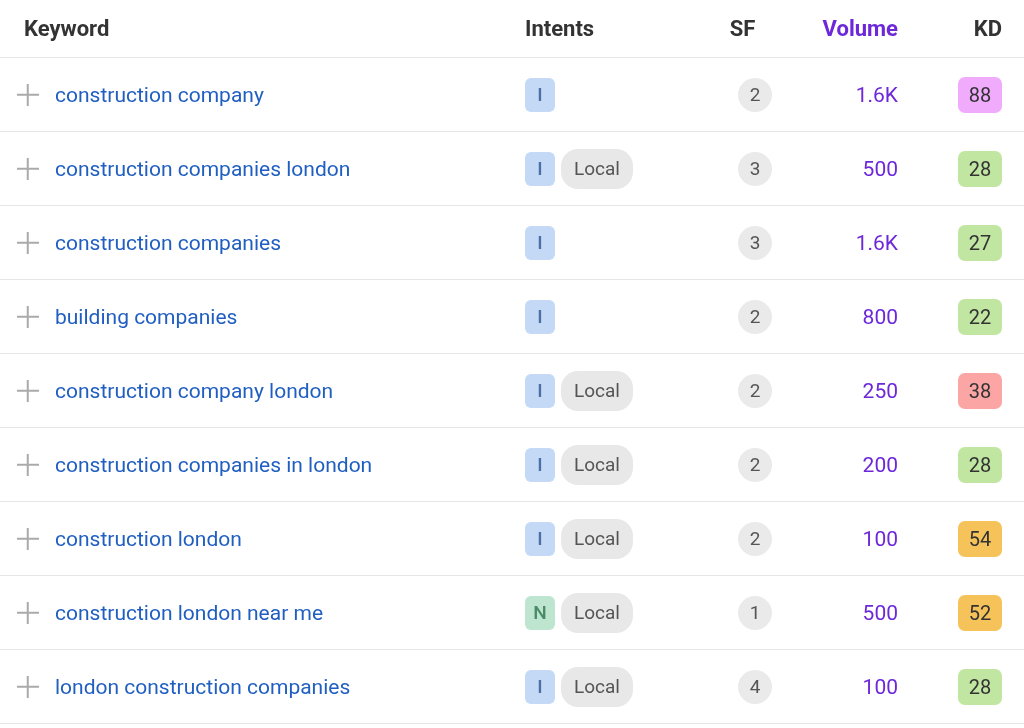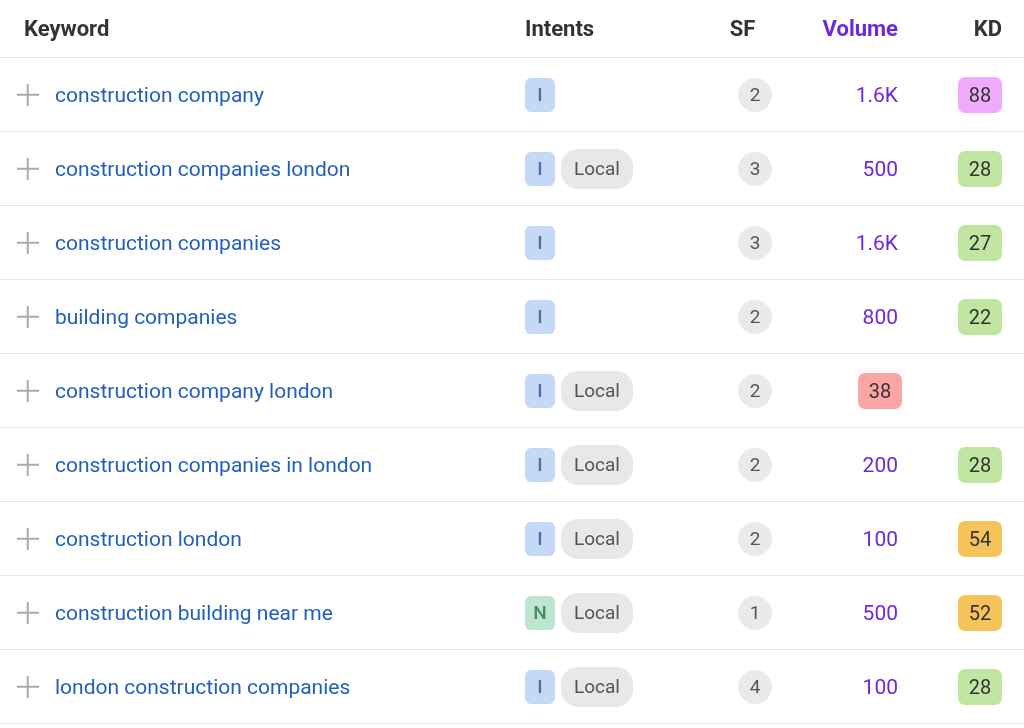--- a/index.html
+++ b/index.html
@@ -195,20 +195,21 @@
       <div class="data-row">
         <div class="col-expand">
           <span class="plus-icon"></span>
         </div>
         <div><a class="col-keyword-link">construction company london</a></div>
         <div class="col-intents">
           <span class="intent-badge intent-I">I</span>
           <span class="local-badge">Local</span>
         </div>
         <div class="col-sf"><span class="sf-badge">2</span></div>
+        <div class="col-volume">250</div>
         <div class="col-kd"><span class="kd-badge kd-lime">38</span></div>
       </div>
       <div class="data-row">
         <div class="col-expand">
           <span class="plus-icon"></span>
         </div>
         <div><a class="col-keyword-link">construction companies in london</a></div>
         <div class="col-intents">
           <span class="intent-badge intent-I">I</span>
           <span class="local-badge">Local</span>
@@ -227,21 +228,21 @@
           <span class="local-badge">Local</span>
         </div>
         <div class="col-sf"><span class="sf-badge">2</span></div>
         <div class="col-volume">100</div>
         <div class="col-kd"><span class="kd-badge kd-orange">54</span></div>
       </div>
       <div class="data-row">
         <div class="col-expand">
           <span class="plus-icon"></span>
         </div>
-        <div><a class="col-keyword-link">construction building near me</a></div>
+        <div><a class="col-keyword-link">construction london near me</a></div>
         <div class="col-intents">
           <span class="intent-badge intent-N">N</span>
           <span class="local-badge">Local</span>
         </div>
         <div class="col-sf"><span class="sf-badge">1</span></div>
         <div class="col-volume">500</div>
         <div class="col-kd"><span class="kd-badge kd-orange">52</span></div>
       </div>
       <div class="data-row">
         <div class="col-expand">

